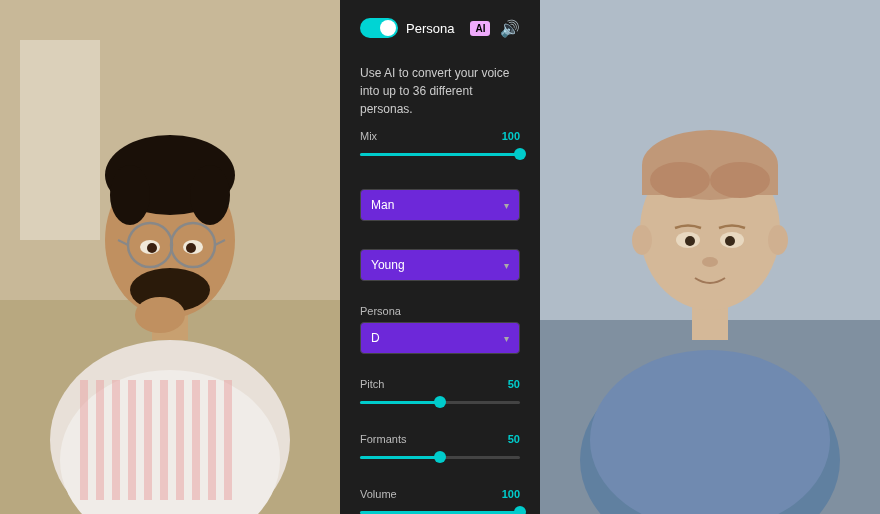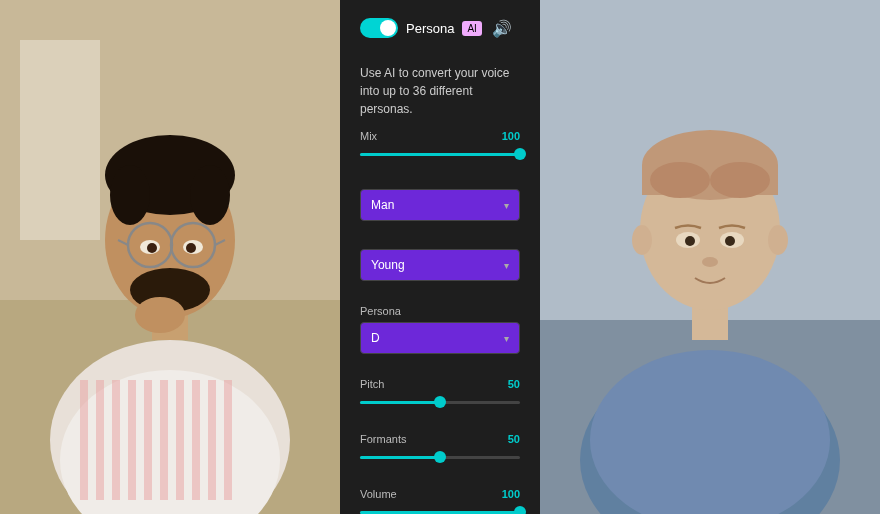--- a/index.html
+++ b/index.html
@@ -95,23 +95,24 @@
     .persona-label {
       color: #fff;
       font-size: 13px;
       font-weight: 500;
     }
 
     .ai-badge {
       background: #f0abfc;
       color: #000;
       font-size: 10px;
-      font-weight: normal;
+      font-weight: bold;
       padding: 2px 5px;
       border-radius: 3px;
+      margin-left: 8px;
     }
 
     .speaker-icon {
       margin-left: 2px;
       color: #aaa;
       font-size: 16px;
     }
 
     
     .description {

